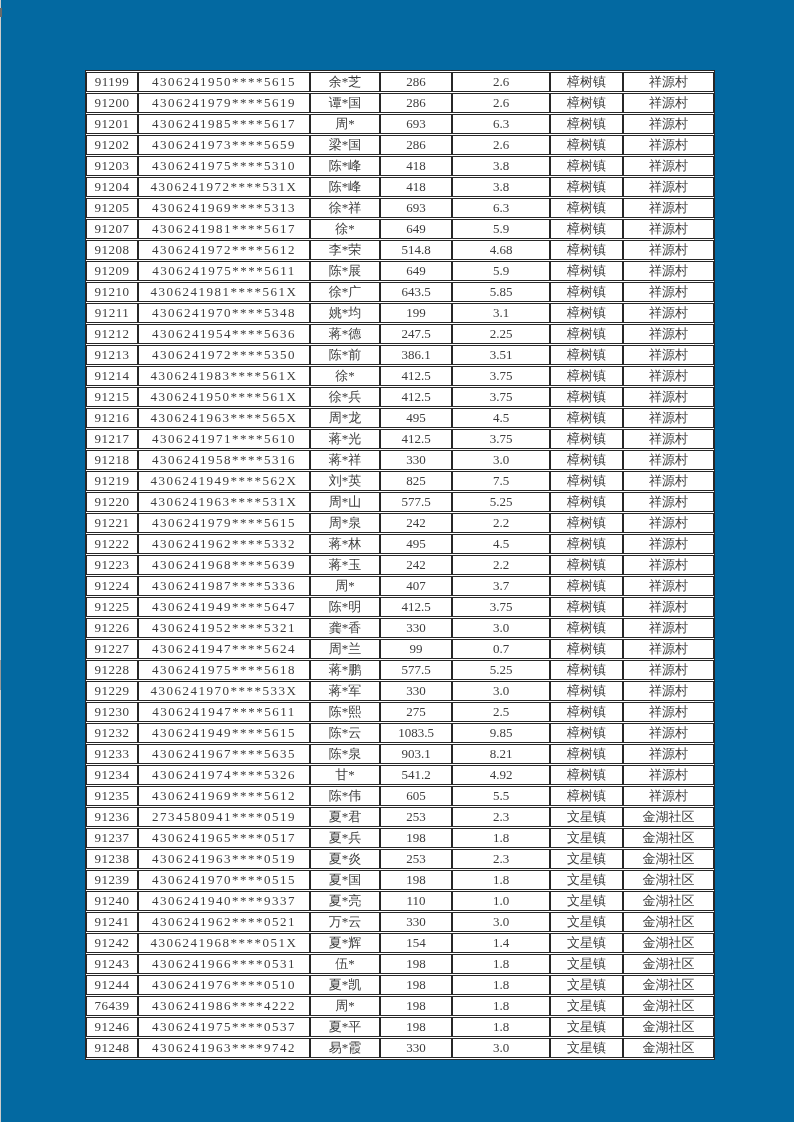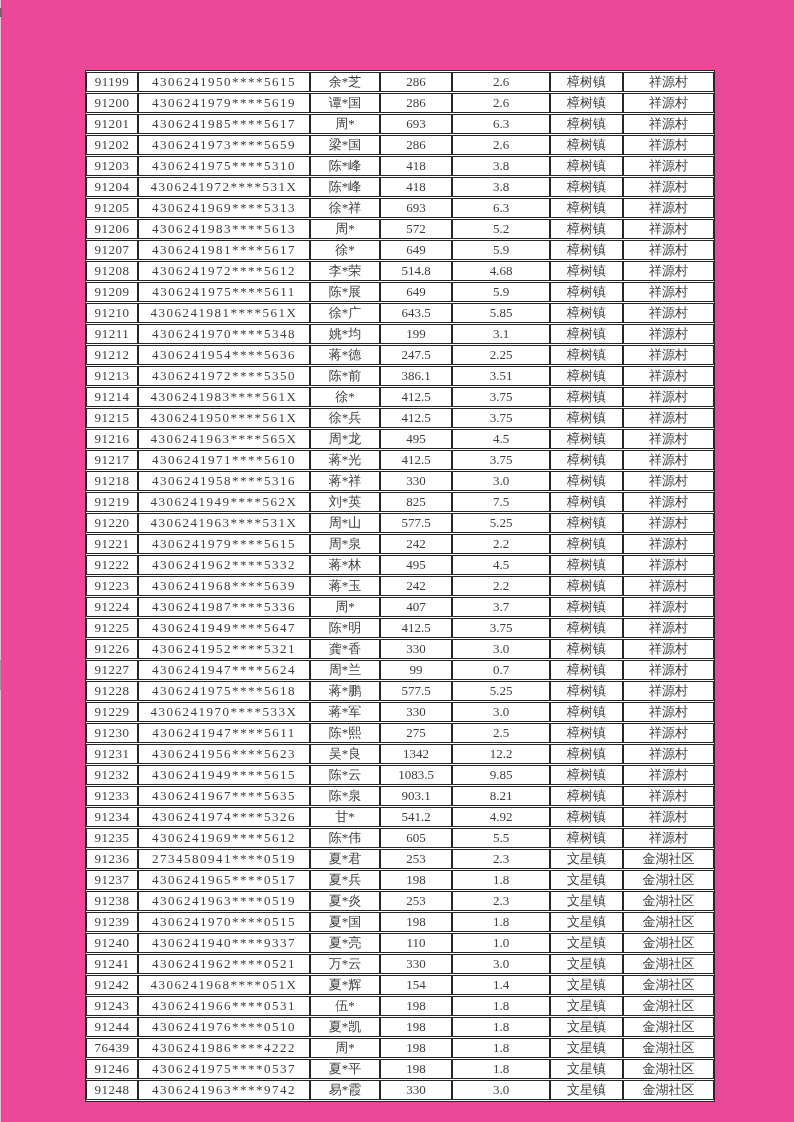--- a/index.html
+++ b/index.html
@@ -10,21 +10,21 @@
   body {
     width: 794px;
     height: 1122px;
     position: relative;
     overflow: hidden;
     font-family: "Liberation Serif", "DejaVu Serif", serif;
   }
   .page {
     position: absolute;
     inset: 0;
-    background: #ec4899;
+    background: #0369a1;
   }
   
   .edge-line {
     position: absolute;
     left: 0; top: 0;
     width: 1px; height: 1122px;
     background: #cccccc;
   }
   .edge-mark-top {
     position: absolute;
@@ -144,29 +144,20 @@
         <tr>
           <td>91205</td>
           <td>4306241969****5313</td>
           <td>徐*祥</td>
           <td>693</td>
           <td>6.3</td>
           <td>樟树镇</td>
           <td>祥源村</td>
         </tr>
         <tr>
-          <td>91206</td>
-          <td>4306241983****5613</td>
-          <td>周*</td>
-          <td>572</td>
-          <td>5.2</td>
-          <td>樟树镇</td>
-          <td>祥源村</td>
-        </tr>
-        <tr>
           <td>91207</td>
           <td>4306241981****5617</td>
           <td>徐*</td>
           <td>649</td>
           <td>5.9</td>
           <td>樟树镇</td>
           <td>祥源村</td>
         </tr>
         <tr>
           <td>91208</td>
@@ -369,29 +360,20 @@
         <tr>
           <td>91230</td>
           <td>4306241947****5611</td>
           <td>陈*熙</td>
           <td>275</td>
           <td>2.5</td>
           <td>樟树镇</td>
           <td>祥源村</td>
         </tr>
         <tr>
-          <td>91231</td>
-          <td>4306241956****5623</td>
-          <td>吴*良</td>
-          <td>1342</td>
-          <td>12.2</td>
-          <td>樟树镇</td>
-          <td>祥源村</td>
-        </tr>
-        <tr>
           <td>91232</td>
           <td>4306241949****5615</td>
           <td>陈*云</td>
           <td>1083.5</td>
           <td>9.85</td>
           <td>樟树镇</td>
           <td>祥源村</td>
         </tr>
         <tr>
           <td>91233</td>

